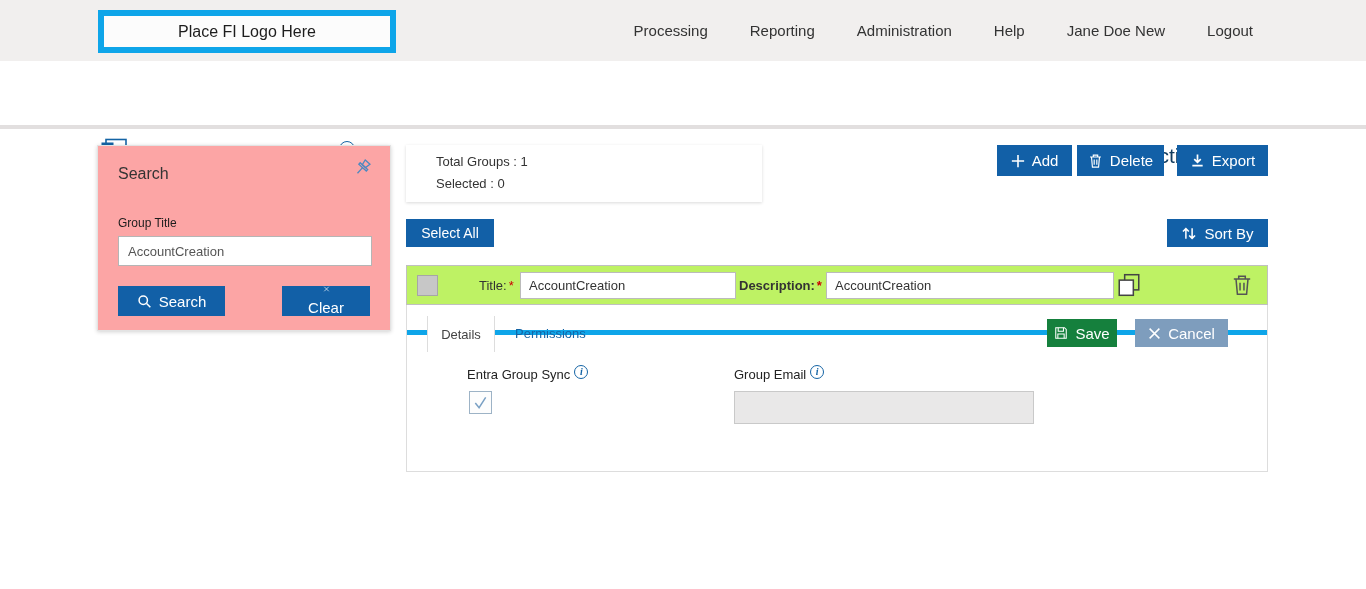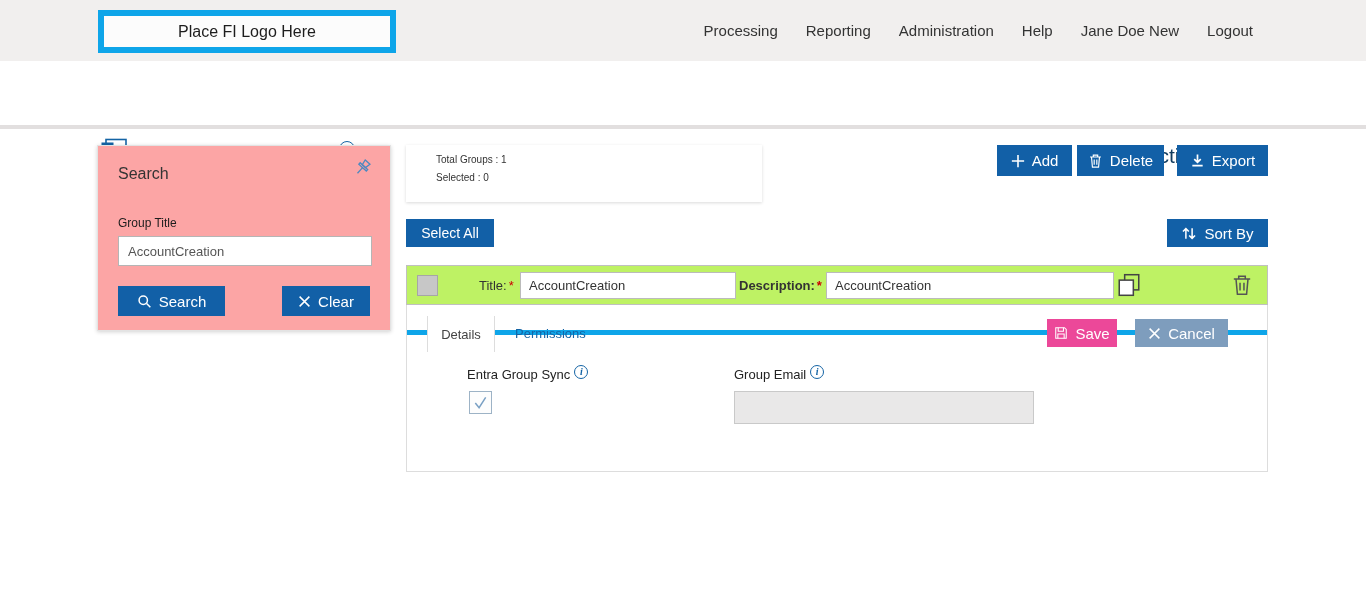--- a/index.html
+++ b/index.html
@@ -5,21 +5,21 @@
   * { box-sizing: border-box; margin: 0; padding: 0; }
   html,body { background:#fff; }
   body { font-family: "Liberation Sans", sans-serif; }
   #page { position: relative; width: 1366px; height: 589px; background: #fff; overflow: hidden; }
 
   
   .topbar { position:absolute; left:0; top:0; width:1366px; height:61px; background:#f1efee; }
   .logo-box { position:absolute; left:98px; top:10px; width:298px; height:43px; background:#fcfcfc;
               border:6px solid #0ea5e9; display:flex; align-items:center; justify-content:center;
               font-size:16px; color:#1d1d1d; }
-  .topnav { position:absolute; right:113px; top:0; height:61px; display:flex; align-items:center; gap:28px; }
+  .topnav { position:absolute; right:113px; top:0; height:61px; display:flex; align-items:center; gap:42px; }
   .topnav a { font-size:15px; color:#333; text-decoration:none; cursor:pointer; white-space:nowrap; }
 
   
   .header { position:absolute; left:0; top:61px; width:1366px; height:68px; background:#fff;
             border-bottom:4px solid #e2dfdf; }
   .page-icon { position:absolute; left:99px; top:76px; width:30px; height:30px; }
   .page-title { position:absolute; left:140px; top:84px; font-size:20px; color:#6e6e6e; }
   .title-info { position:absolute; left:339px; top:80px; }
   .brand { position:absolute; right:113px; top:83px; font-size:21px; color:#123c5f; }
   .brand .b-bold { font-weight:bold; }
@@ -33,25 +33,25 @@
   .search-card { position:absolute; left:97px; top:145px; width:294px; height:186px; background:#fca5a5;
                  border:1px solid #e3e3e3; box-shadow:0 1px 4px rgba(0,0,0,.18); }
   .search-title { position:absolute; left:20px; top:19px; font-size:16px; color:#333; }
   .pin-btn { position:absolute; right:16px; top:12px; width:22px; height:22px; background:none; border:none; cursor:pointer; }
   .group-title-label { position:absolute; left:20px; top:70px; font-size:12px; color:#1d1d1d; }
   .search-input { position:absolute; left:20px; top:90px; width:254px; height:30px; border:1px solid #b5b5b5;
                   padding:0 9px; font-size:13px; color:#555; font-family:"Liberation Sans", sans-serif; }
   .btn-primary { background:#1260a7; color:#fff; border:none; display:flex; align-items:center; justify-content:center;
                  gap:7px; font-size:15px; cursor:pointer; font-family:"Liberation Sans", sans-serif; }
   .search-btn { position:absolute; left:20px; top:140px; width:107px; height:30px; }
-  .clear-btn  { position:absolute; right:20px; top:140px; width:88px;  height:30px; }
+  .clear-btn  { position:absolute; right:20px; top:140px; width:88px;  height:30px;flex-direction:column; }
 
   
   .summary-box { position:absolute; left:406px; top:145px; width:356px; height:57px; background:#fff;
-                 box-shadow:0 1px 3px rgba(0,0,0,.15); padding:9px 0 4px 30px; font-size:10px; color:#333; }
+                 box-shadow:0 1px 3px rgba(0,0,0,.15); padding:9px 0 4px 30px; font-size:13px; color:#333; }
   .summary-box div { margin-bottom:7px; }
 
   
   .add-btn    { position:absolute; left:997px;  top:145px; width:75px; height:31px; }
   .delete-btn { position:absolute; left:1077px; top:145px; width:87px; height:31px; }
   .export-btn { position:absolute; left:1177px; top:145px; width:91px; height:31px; }
   .select-all-btn { position:absolute; left:406px;  top:219px; width:88px;  height:28px; font-size:14px; }
   .sort-by-btn    { position:absolute; left:1167px; top:219px; width:101px; height:28px; }
 
   
@@ -74,21 +74,21 @@
   .detail-panel { position:absolute; left:406px; top:305px; width:862px; height:167px; background:#fff;
                   border:1px solid #ddd; border-top:none; }
   .tab-strip { position:absolute; left:0; top:11px; width:100%; height:19px; border-bottom:5px solid #0ea5e9; }
   .tab-active { position:absolute; left:20px; top:0; width:68px; height:36px; background:#fff;
                 border-left:1px solid #ddd; border-right:1px solid #ddd; display:flex; align-items:center;
                 justify-content:center; font-size:13px; color:#444; cursor:pointer; z-index:2; }
   .tab-link { position:absolute; top:0; height:35px; display:flex; align-items:center; font-size:13px;
               color:#1464a5; cursor:pointer; }
   .tab-permissions { left:108px; }
   .tab-members { left:210px; }
-  .save-btn   { position:absolute; left:640px; top:3px; width:70px; height:28px; background:#ec4899; }
+  .save-btn   { position:absolute; left:640px; top:3px; width:70px; height:28px; background:#15803d; }
   .cancel-btn { position:absolute; left:728px; top:3px; width:93px; height:28px; background:#7e9dbd; }
 
   .field-label { position:absolute; font-size:13px; color:#222; }
   .entra-label { left:60px; top:62px; }
   .email-label { left:327px; top:62px; }
   .entra-checkbox { position:absolute; left:62px; top:86px; width:23px; height:23px; background:#fdfdfd;
                     border:1px solid #9db3c6; cursor:pointer; display:flex; align-items:center; justify-content:center; }
   .email-input { position:absolute; left:327px; top:86px; width:300px; height:33px; background:#e9e8e8;
                  border:1px solid #c9c9c9; padding:0 8px; font-size:13px; }
   .inline-info { position:relative; top:-4px; margin-left:4px; }

